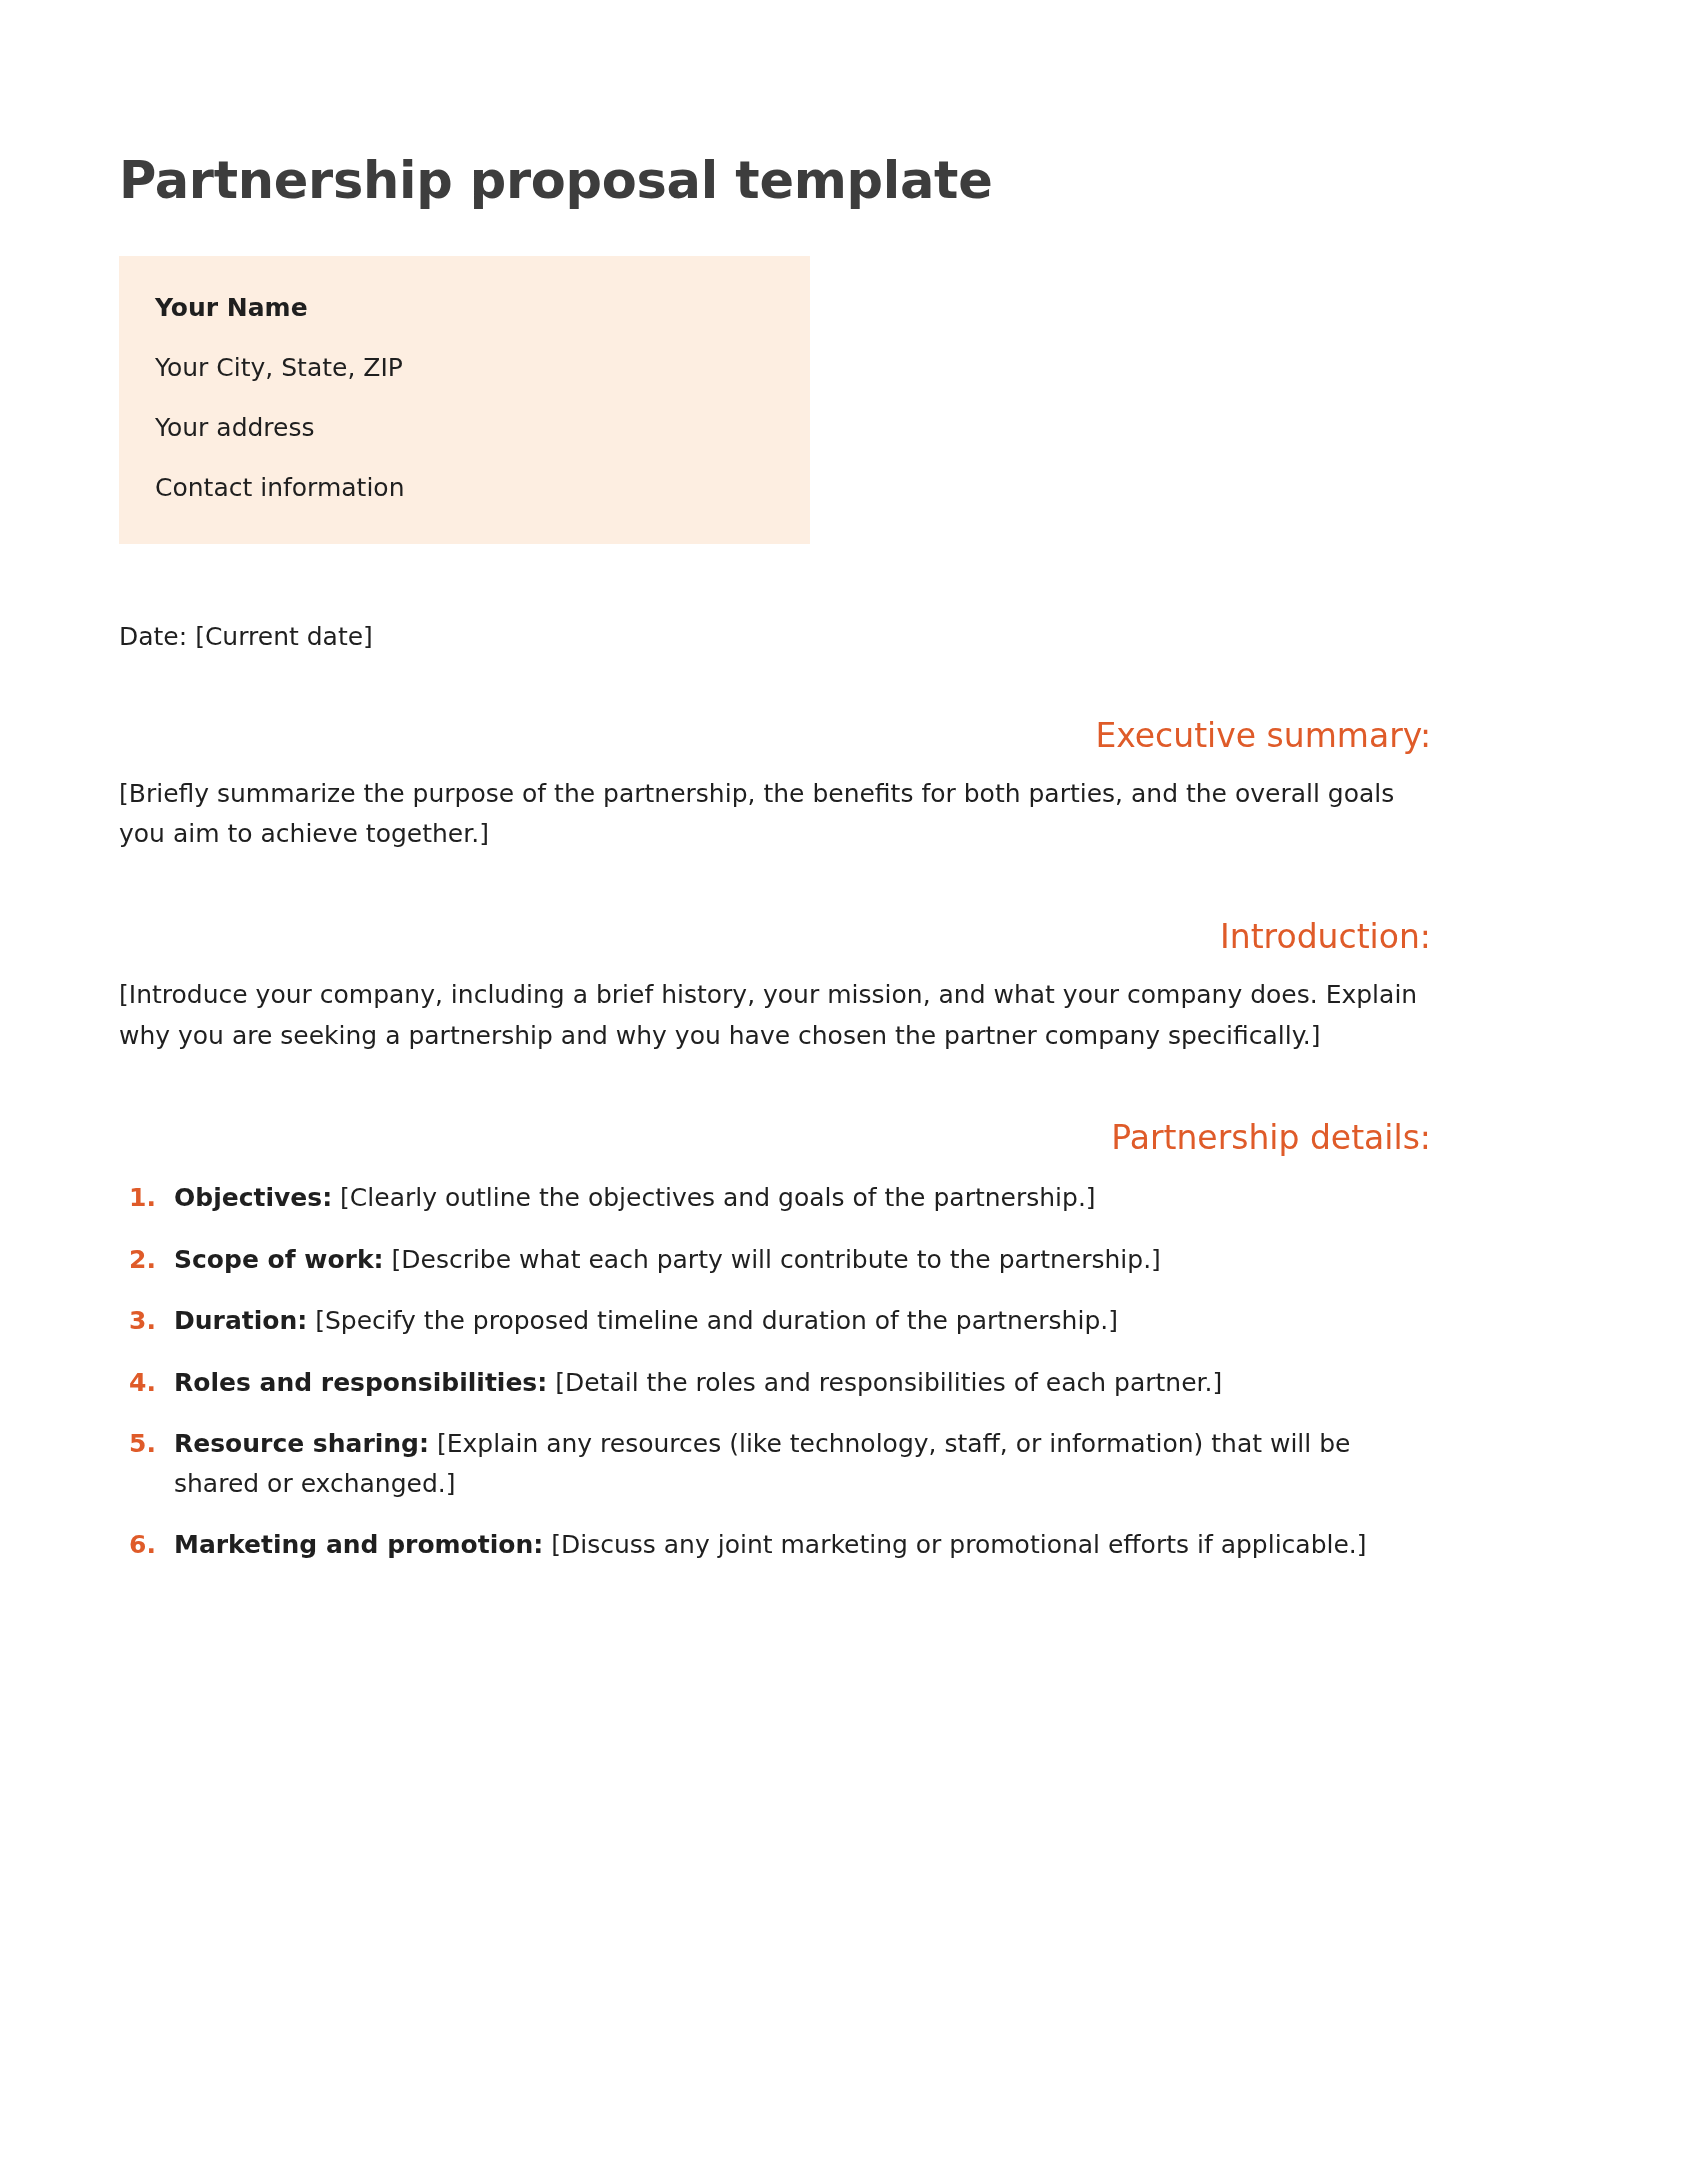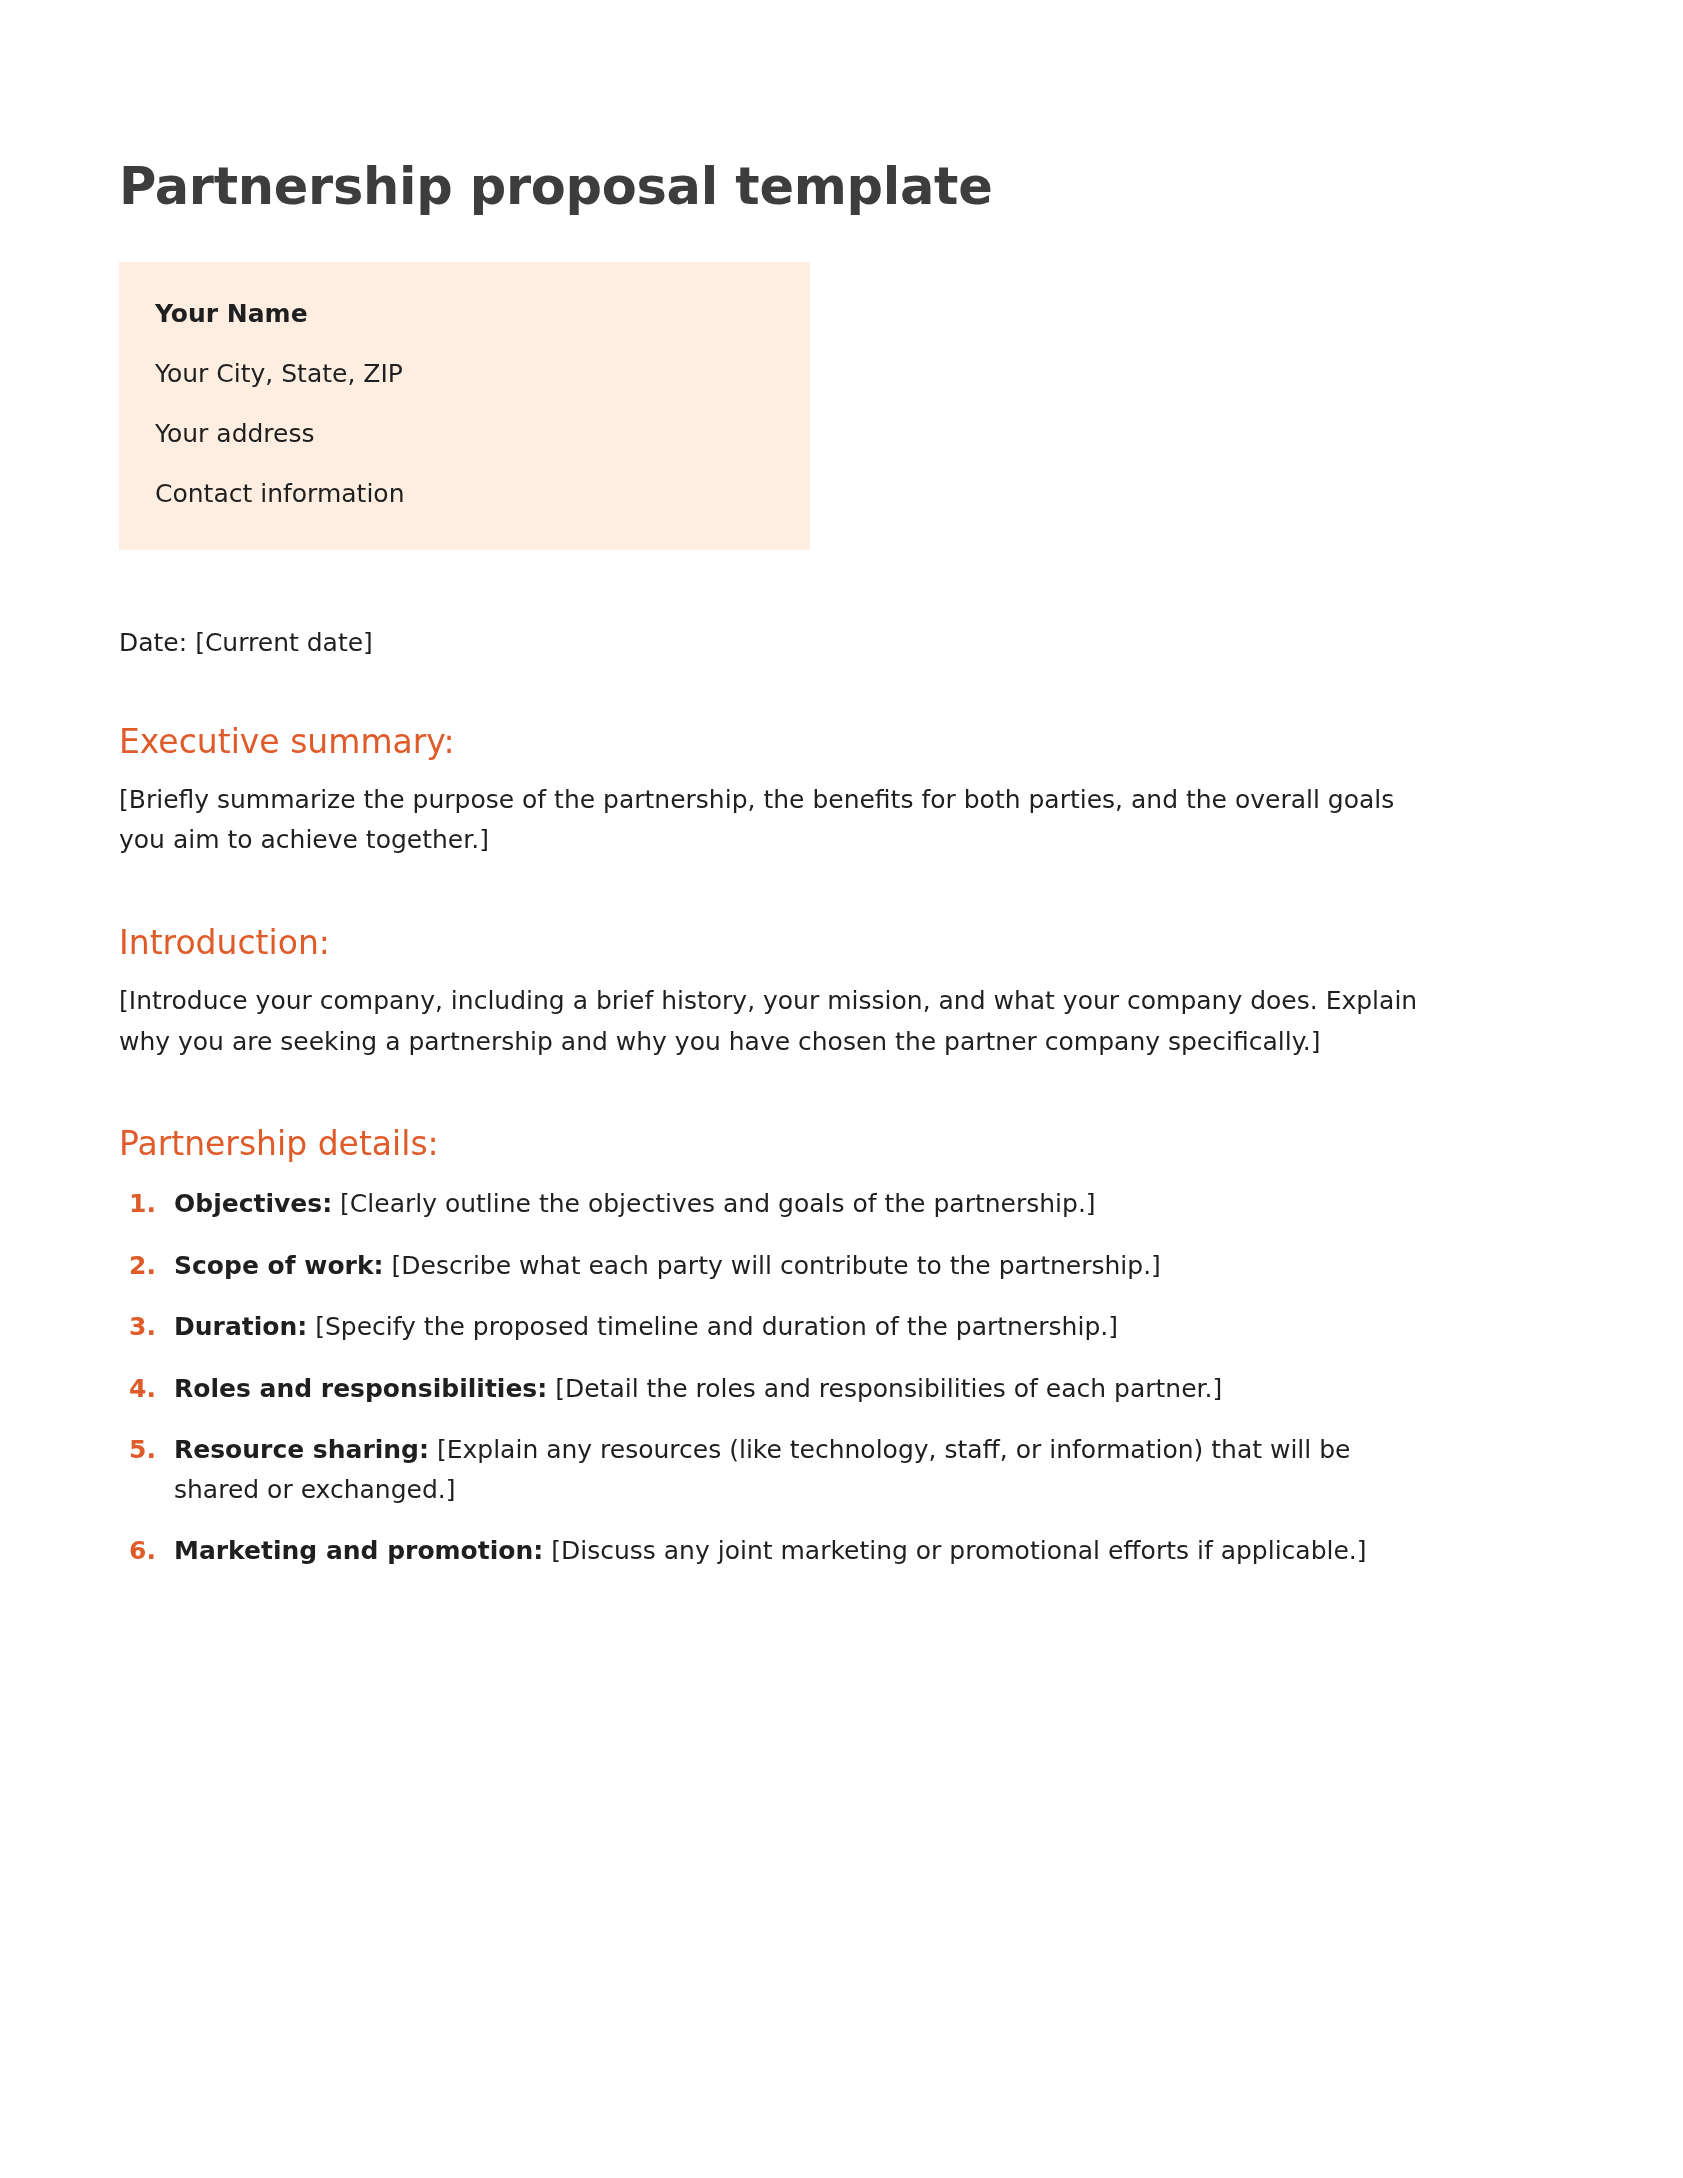--- a/index.html
+++ b/index.html
@@ -14,21 +14,21 @@
     color: #262626;
     overflow: hidden;
   }
 
   .page {
     position: relative;
     width: 1550px;
     height: 2178px;
     background: #ffffff;
     box-sizing: border-box;
-    padding: 8px 119px;
+    padding: 2px 119px;
   }
 
   
   .doc-title {
     margin: 0;
     padding-top: 150px;
     font-size: 51px;
     line-height: 1.12;
     font-weight: 700;
     letter-spacing: -0.3px;
@@ -70,20 +70,21 @@
   .date-label { font-weight: 400; }
 
   
   .section { margin-top: 61px; }
   .section-heading {
     margin: 0 0 18px 0;
     font-size: 33px;
     line-height: 1.25;
     font-weight: 400;
     color: #df5b29;
+    text-align: right;
   }
   .section-body {
     margin: 0;
     font-size: 25px;
     line-height: 1.62;
     color: #1f1f1f;
     max-width: 1346px;
   }
 
   

